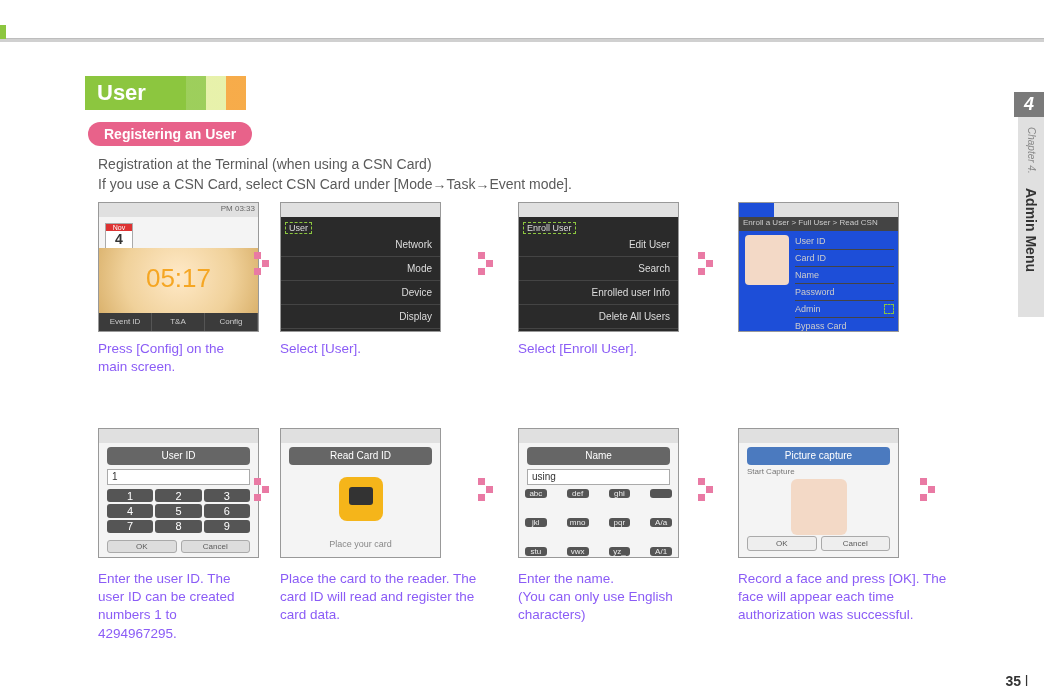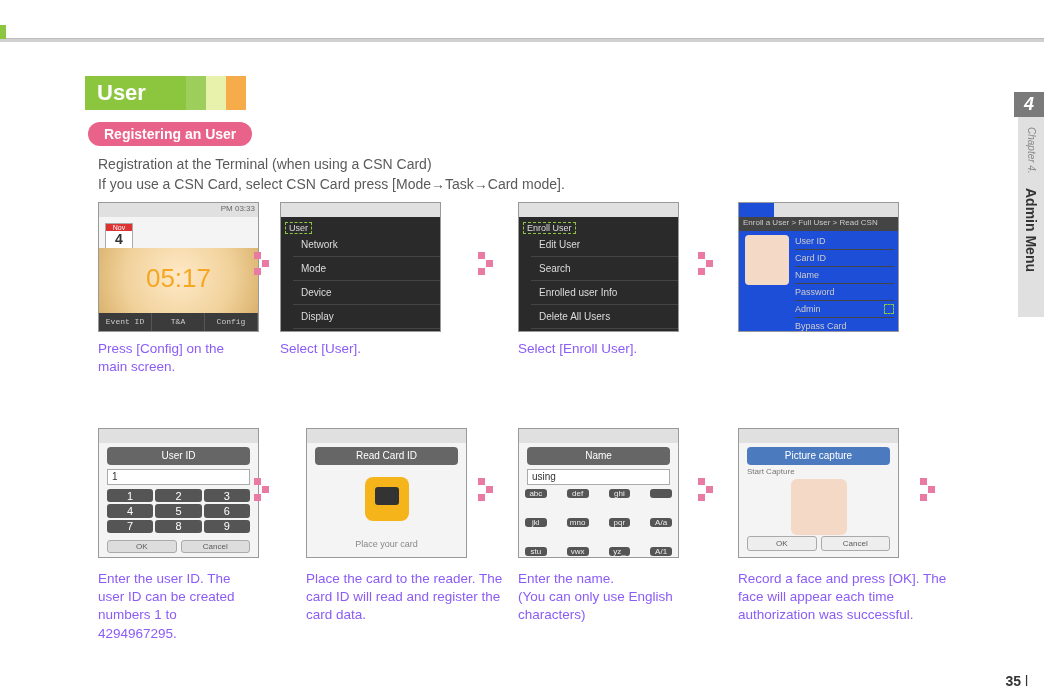--- a/index.html
+++ b/index.html
@@ -89,25 +89,25 @@
   .thumb.home .calendar .m { background:#d33; color:#fff; font-size:7px; padding:0 2px;}
   .thumb.home .calendar .d { font-size:14px; font-weight:bold; color:#333;}
   .thumb.home .clock {
     position:absolute; top:45px; left:0; right:0; text-align:center;
     font-size:26px; color:#f5a623; font-weight:300;
     background: radial-gradient(circle at 50% 40%, #ffe9c7, #f0d19a 60%, #d9b06a);
     height:70px; line-height:60px;
   }
   .thumb.home .bottombar {
     position:absolute; bottom:0; left:0; right:0; height:18px;
-    background:#3b3b3b; display:flex;font-family:Liberation Mono, monospace;
+    background:#3b3b3b; display:flex;
   }
   .thumb.home .bottombar span{ flex:1; border-right:1px solid #555; font-size:8px; color:#ccc; text-align:center; line-height:18px;}
   .thumb.menu { background:#2a2a2a; }
-  .thumb.menu .list { position:absolute; top:14px; left:12px; right:0;}
+  .thumb.menu .list { position:absolute; top:14px; left:0; right:0;text-align:right;}
   .thumb.menu .list div { color:#ddd; font-size:10px; padding:6px 8px; border-bottom:1px solid #444;}
   .thumb.menu .hl { border:1px dashed #8cc63f; display:inline-block; padding:0 3px; margin:2px 4px; color:#ddd; font-size:9px;}
   .thumb.form { background:#1d4ed8;padding-left:35px; }
   .thumb.form .hdr{ position:absolute;top:14px;left:0;right:0;height:14px;background:#444;font-size:8px;color:#ccc;padding:1px 4px;}
   .thumb.form .face{ position:absolute; top:32px; left:6px; width:44px; height:50px; background: #f3d9c6; border-radius:4px;}
   .thumb.form .rows{ position:absolute; top:30px; left:56px; right:4px;}
   .thumb.form .rows div{ font-size:9px; color:#ccc; padding:3px 0; border-bottom:1px solid #444; display:flex; justify-content:space-between;}
   .thumb.form .chk{ width:10px;height:10px;border:1px dashed #8cc63f; display:inline-block;}
   .thumb.keypad .ttl{ position:absolute;top:18px;left:8px;right:8px;height:18px;background:#666;border-radius:4px;color:#fff;font-size:10px;text-align:center;line-height:18px;}
   .thumb.keypad .inp{ position:absolute;top:40px;left:8px;right:8px;height:16px;background:#fff;border:1px solid #aaa;font-size:10px;padding:1px 4px;color:#333;}
@@ -147,21 +147,21 @@
   .row2 .a4 span:nth-child(3){top:16px;left:0;}
 
   .caption {
     margin-top: 8px;
     font-size: 13.5px;
     line-height: 1.35;
     color: #8b5cf6;
   }
   .row2 .cell { top:0;}
   .row2 .c3 { left:420px; width:170px;}
-  .row2 .c2 { width:200px;margin-left:26px;}
+  .row2 .c2 { width:200px;}
   .row2 .c4 { width:220px;}
   .row2 .caption{ margin-top:12px; }
   .row1 .c4 { width:250px;}
   .row1 .caption{ margin-top:8px;}
   .side-tab {
     position: absolute;
     right: 0; top: 92px;
     width: 30px;
     text-align: center;
   }
@@ -194,21 +194,21 @@
 
 <div class="section-tag">
   <div class="main">User</div>
   <div class="tail"></div>
 </div>
 
 <div class="sub-pill">Registering an User</div>
 
 <div class="intro">
   <div>Registration at the Terminal (when using a CSN Card)</div>
-  <div>If you use a CSN Card, select CSN Card press [Mode→Task→Card mode].</div>
+  <div>If you use a CSN Card, select CSN Card under [Mode→Task→Event mode].</div>
 </div>
 
 <div class="row row1">
 
   <div class="cell c1">
     <div class="thumb home">
       <div class="statusbar">PM 03:33</div>
       <div class="calendar">
         <div class="m">Nov</div>
         <div class="d">4</div>

